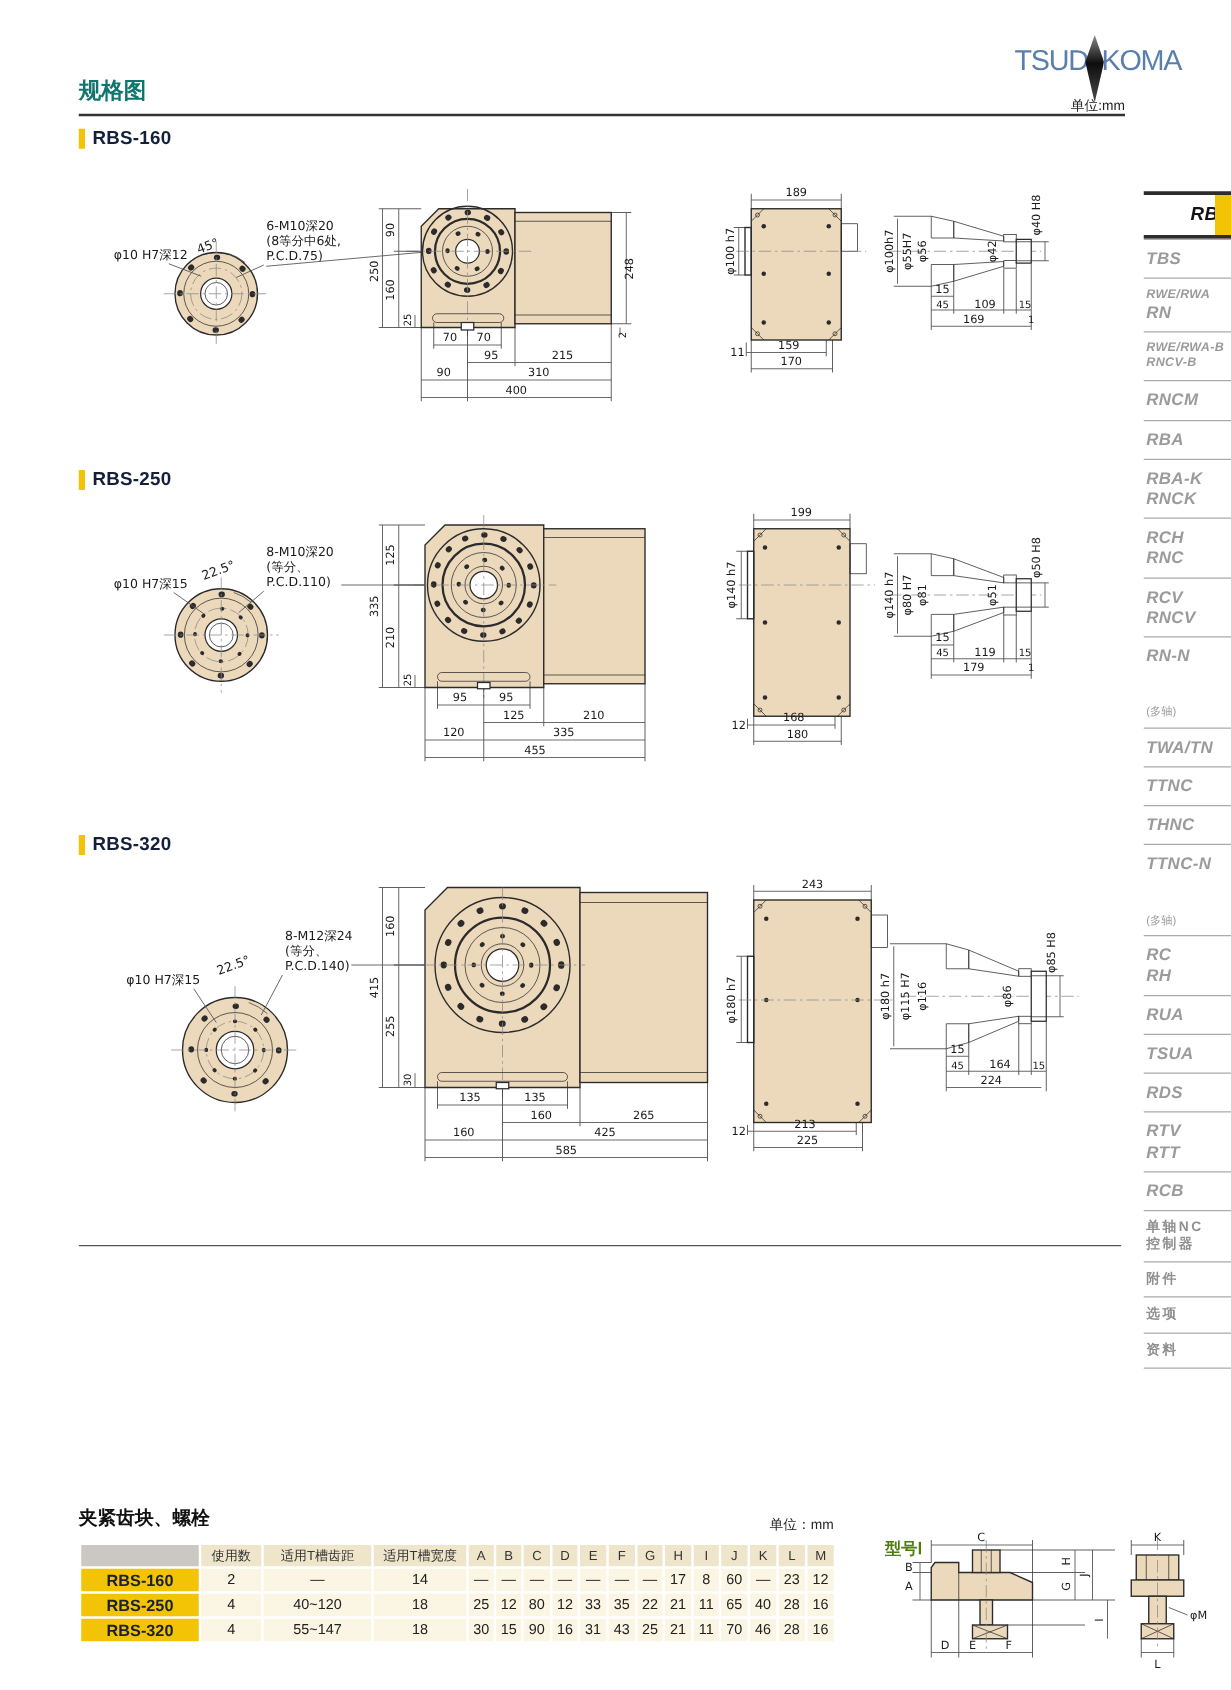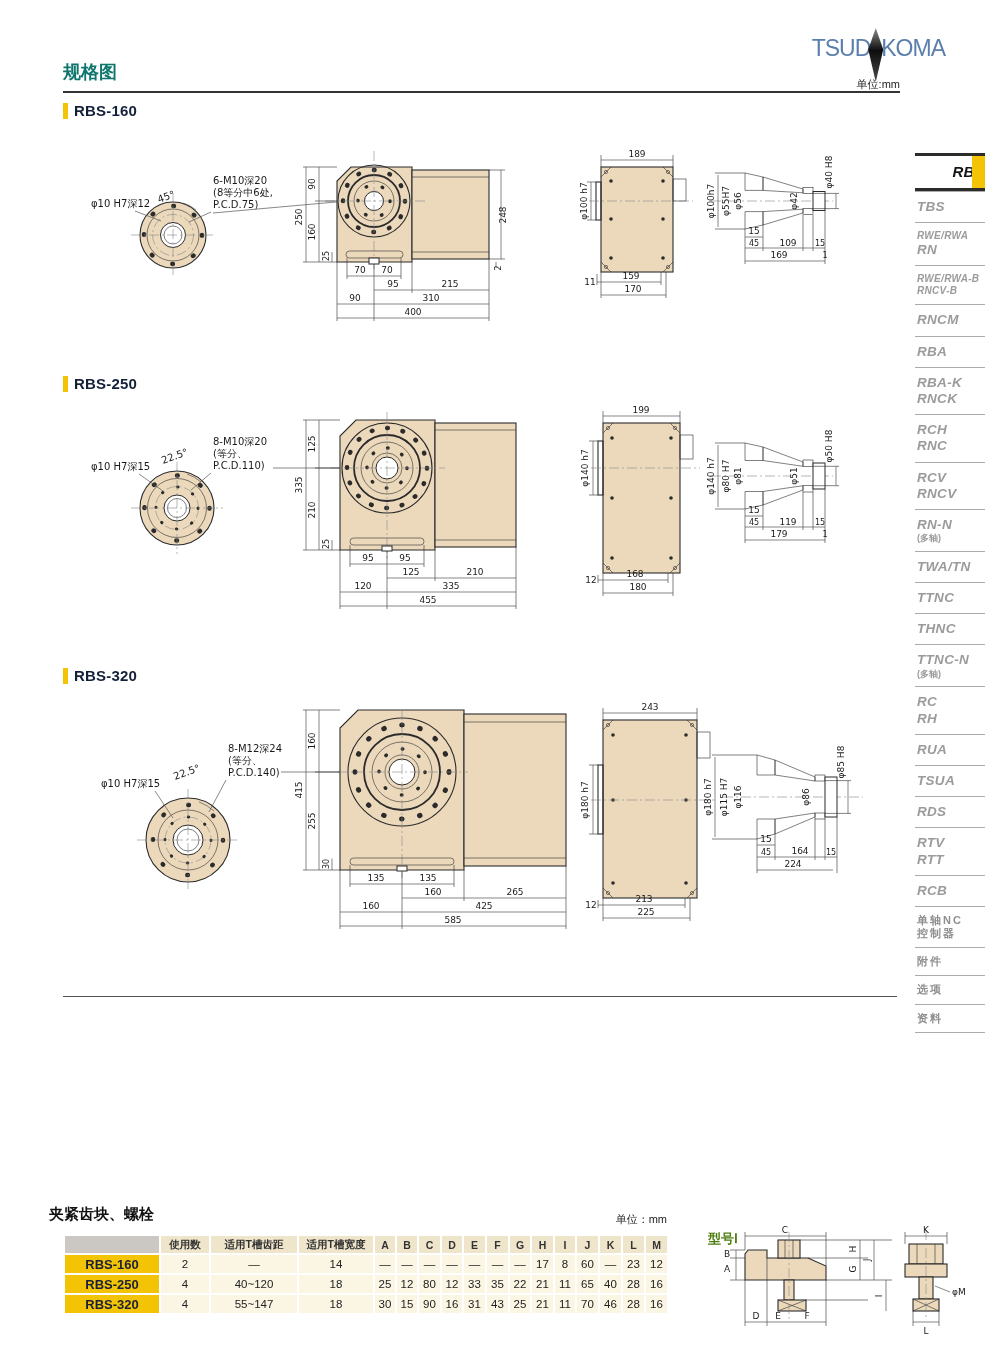--- a/index.html
+++ b/index.html
@@ -15,39 +15,39 @@
   .unit-top{position:absolute;left:700px;top:77px;width:200px;text-align:right;font-size:11px;color:#222;}
   .title-rule{position:absolute;left:63px;top:91px;width:837px;border-top:2px solid #333;}
   
   .sec-h{position:absolute;left:63px;display:flex;align-items:center;gap:6px;}
   .sec-h .bar{width:5px;height:16px;background:#F3C306;}
   .sec-h .txt{font-size:15px;font-weight:bold;color:#14203a;letter-spacing:0.2px;}
   .svg-wrap{position:absolute;left:63px;}
   .drawings-rule{position:absolute;left:63px;top:996px;width:834px;border-top:1.5px solid #555;}
   .drawings-note{position:absolute;left:63px;top:1005px;font-size:11.5px;color:#222;}
   
-  .clamp-title{position:absolute;left:49px;top:1205px;font-size:15px;font-weight:bold;color:#111;}
+  .clamp-title{position:absolute;left:63px;top:1205px;font-size:15px;font-weight:bold;color:#111;}
   .clamp-unit{position:absolute;left:467px;top:1212px;width:200px;text-align:right;font-size:11px;color:#222;}
   .clamp-table{position:absolute;left:63px;top:1234px;width:604px;border-collapse:collapse;table-layout:fixed;}
   .clamp-table th,.clamp-table td{border:2px solid #fff;padding:0;}
-  .clamp-table thead th{background:#EFE5CB;font-size:10.5px;font-weight:bold;color:#333;height:17px;margin-left:30px;}
+  .clamp-table thead th{background:#EFE5CB;font-size:10.5px;font-weight:normal;color:#333;height:17px;margin-left:30px;}
   .clamp-table thead th.corner{background:#CBC8C3;}
   .clamp-table tbody th.model{background:#F3C306;font-size:13px;font-weight:bold;color:#1a2038;height:18px;}
   .clamp-table tbody td{background:#FBF5E4;font-size:11.5px;text-align:center;color:#222;height:18px;}
   .clamp-note{position:absolute;left:63px;top:1316px;font-size:11px;color:#222;}
   
   .md-title{position:absolute;left:708px;top:1230px;font-size:13px;font-weight:bold;color:#4d7c0f;}
   .md-svg{position:absolute;left:700px;top:1214px;}
   
   #sidebar{position:absolute;left:915px;top:153px;width:70px;}
   .sb-item{position:relative;border-top:1px solid #ababab;padding:7px 0 7px 2px;cursor:pointer;}
   .sb-item:last-child{border-bottom:1px solid #ababab;}
   .sb-line{font-style:italic;font-weight:bold;font-size:13.5px;line-height:1.2;color:#9b9b9b;letter-spacing:0.3px;}
   .sb-line.small{font-size:10px;}
-  .sb-line.sub{font-size:9px;font-style:normal;font-weight:bold;letter-spacing:0;}
+  .sb-line.sub{font-size:9px;font-style:normal;font-weight:normal;letter-spacing:0;margin-top:31px;}
   .sb-item.cn .sb-line{font-style:normal;font-size:11px;letter-spacing:2px;color:#8f8f8f;}
   .sb-item.active{border-top:3px solid #2c2c2c;border-bottom:3px solid #2c2c2c;text-align:right;}
   .sb-item.active .sb-line{color:#141414;font-size:15px;}
   .sb-tab{position:absolute;right:0;top:0;bottom:0;width:13px;background:#F3C306;}
   
   svg text{font-family:"DejaVu Sans",sans-serif;}
   .dt{font-size:9px;fill:#1a1a1a;}
   .dt8{font-size:8px;fill:#1a1a1a;}
   .nt{font-size:10px;fill:#1a1a1a;}
   .fillb{fill:#ECD9BC;stroke:#2b2b2b;stroke-width:1.1;}

